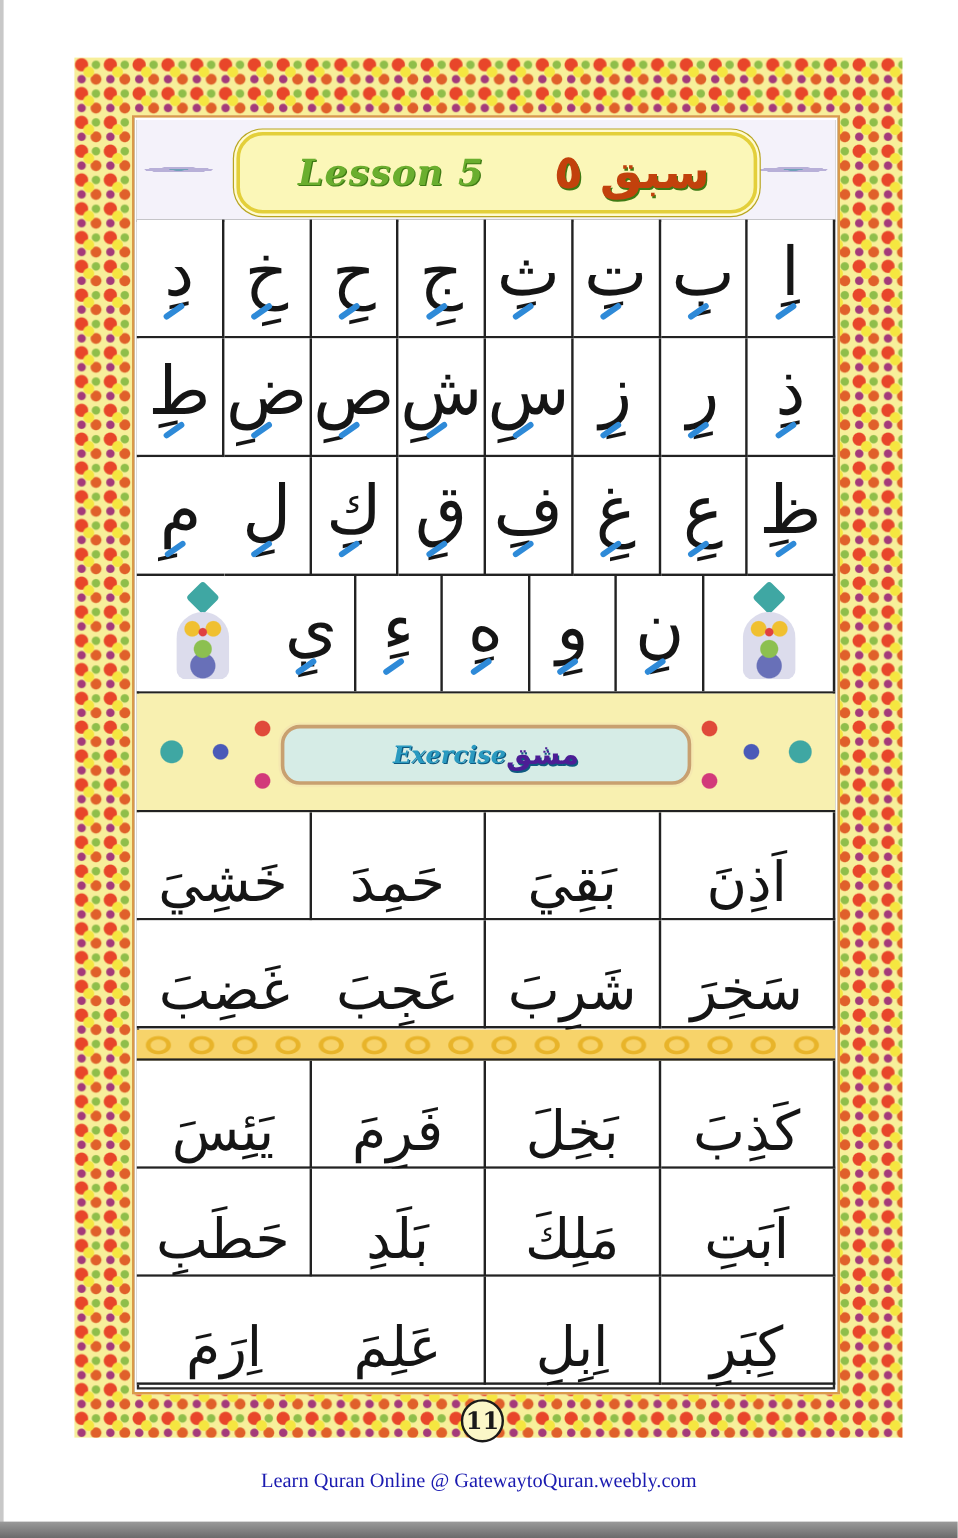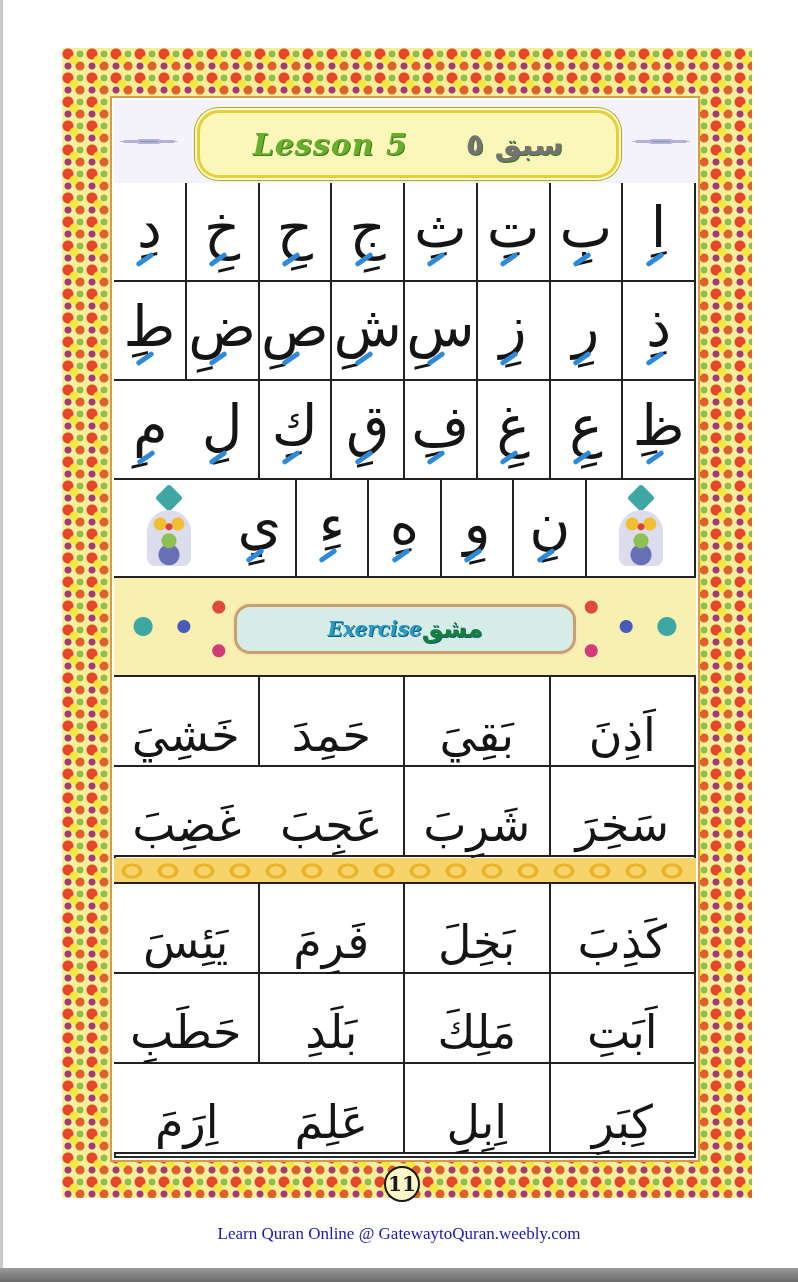--- a/index.html
+++ b/index.html
@@ -36,30 +36,30 @@
       radial-gradient(ellipse at 94% 50%, #b8b0d8 0 28px, transparent 29px),
       #f4f2fa;
     border-bottom: 2px solid #222;
   }
   .lesson-plaque {
     position: absolute; left: 83px; top: 10px; width: 416px; height: 62px;
     background: #fbf7b8;
     border: 3px solid #e3cf3a;
     border-radius: 22px;
     box-shadow: 0 0 0 2px #fffbd0, 0 0 0 3px #b8a520;
-    display: flex; align-items: center; justify-content: center; gap: 58px;
+    display: flex; align-items: center; justify-content: center; gap: 58px; padding-left: 12px;
   }
   .lesson-title-en {
     font-family: "DejaVu Serif", serif; font-style: italic; font-weight: bold;
     font-size: 30px; color: #6aae2e; letter-spacing: 1px;
     text-shadow: 1px 1px 0 #3e7a14;
   }
   .lesson-title-ar {
     font-family: "DejaVu Sans", sans-serif; font-weight: bold;
-    font-size: 30px; color: #737373; direction: rtl;
+    font-size: 40px; color: #c2410c; direction: rtl;
     text-shadow: 1px 1px 0 #3e7a14;
   }
   
   .grid { position: absolute; display: grid; box-sizing: border-box; }
   .cell {
     background: #fff; border-right: 2px solid #222; border-bottom: 2px solid #222;
     box-sizing: border-box; position: relative;
     display: flex; align-items: center; justify-content: center;
   }
   .cell:last-child { border-right: none; }
@@ -124,21 +124,21 @@
     background: #d6ece6; border: 3px solid #c8a070; border-radius: 16px;
     box-shadow: 0 0 0 2px #f5e8b0;
     display: flex; align-items: center; justify-content: center; 
   }
   .exercise-title-en {
     font-family: "DejaVu Serif", serif; font-style: italic; font-weight: bold;
     font-size: 20px; color: #2a9ac0; text-shadow: 1px 1px 0 #0e5a80;
   }
   .exercise-title-ar {
     font-family: "DejaVu Sans", sans-serif; font-weight: bold; font-size: 24px;
-    color: #15803d; direction: rtl; text-shadow: 1px 1px 0 #0e5a80;
+    color: #4c1d95; direction: rtl; text-shadow: 1px 1px 0 #0e5a80;
   }
   .exercise-grid {
     left: 114px; width: 582px;
     grid-template-columns: repeat(4, 1fr);
     grid-auto-rows: 90px; direction: rtl;
   }
   .exercise-grid.top { top: 677px; }
   .exercise-grid.bottom { top: 884px; }
   .word {
     font-family: "DejaVu Sans", sans-serif; font-size: 46px; color: #151515;

